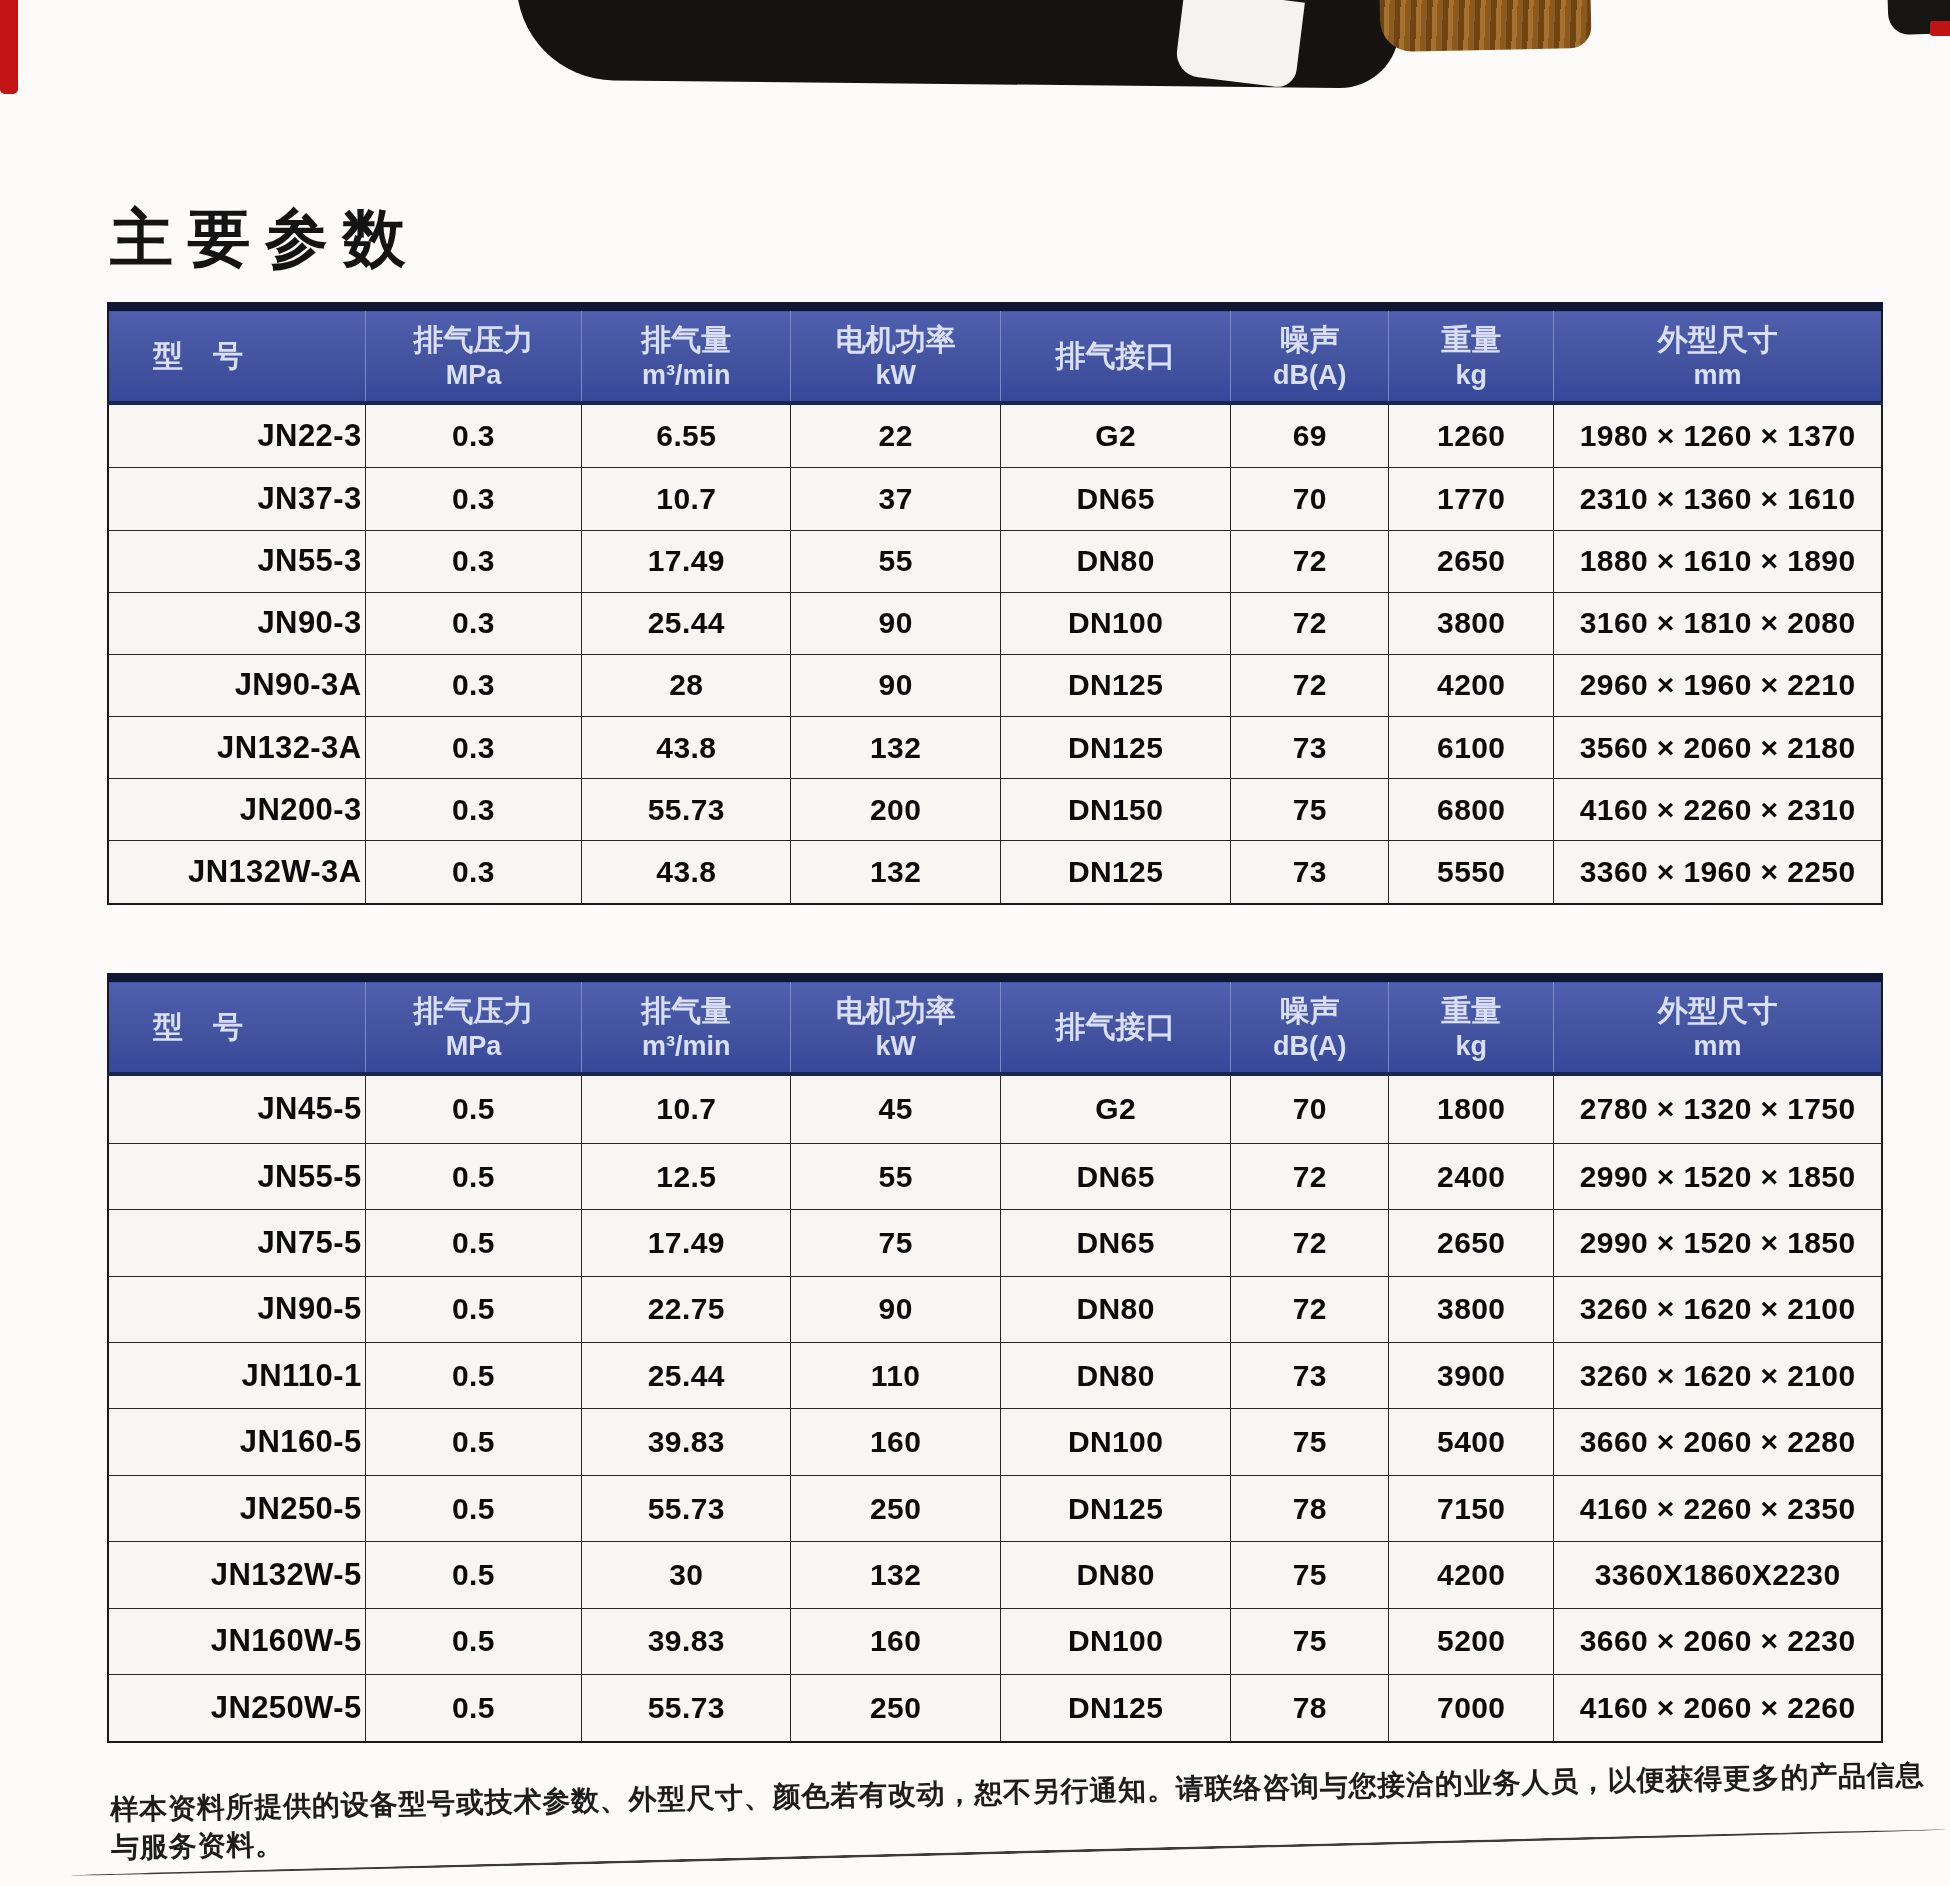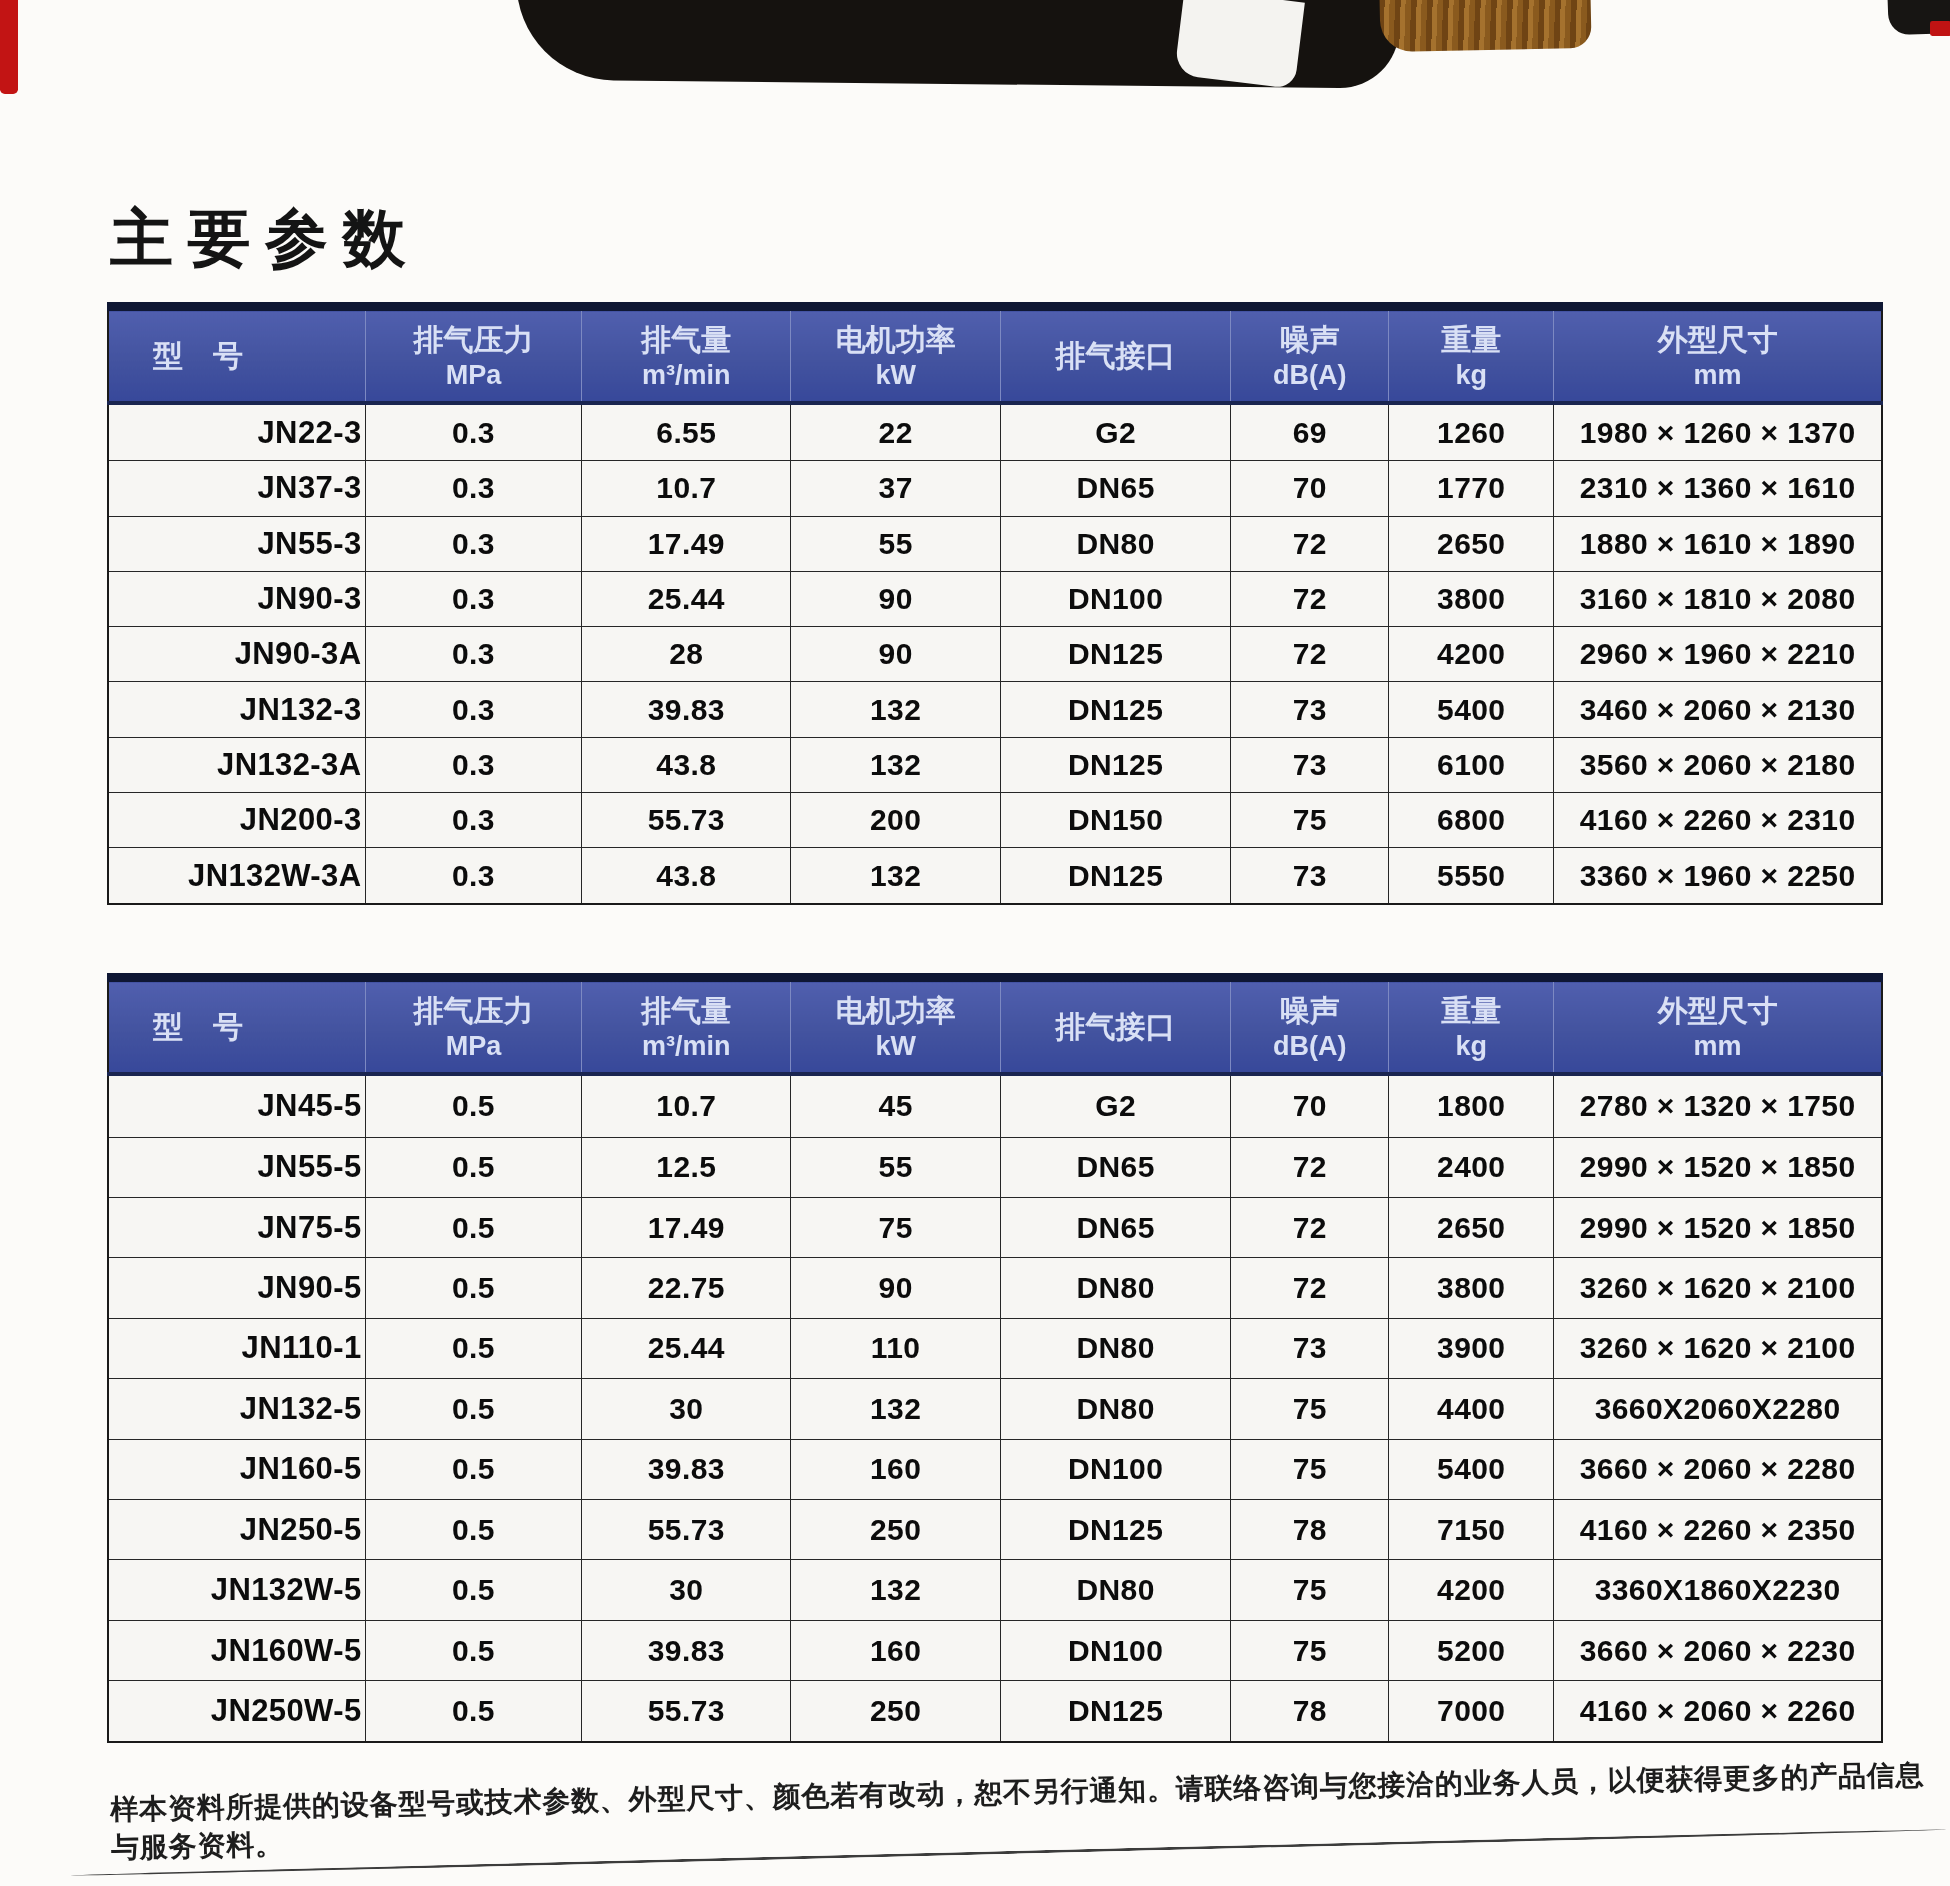--- a/index.html
+++ b/index.html
@@ -173,30 +173,20 @@
             <td class="model">JN90-3A</td>
             <td>0.3</td>
             <td>28</td>
             <td>90</td>
             <td>DN125</td>
             <td>72</td>
             <td>4200</td>
             <td>2960 × 1960 × 2210</td>
           </tr>
           <tr>
-            <td class="model">JN132-3</td>
-            <td>0.3</td>
-            <td>39.83</td>
-            <td>132</td>
-            <td>DN125</td>
-            <td>73</td>
-            <td>5400</td>
-            <td>3460 × 2060 × 2130</td>
-          </tr>
-          <tr>
             <td class="model">JN132-3A</td>
             <td>0.3</td>
             <td>43.8</td>
             <td>132</td>
             <td>DN125</td>
             <td>73</td>
             <td>6100</td>
             <td>3560 × 2060 × 2180</td>
           </tr>
           <tr>
@@ -314,66 +304,56 @@
             <td class="model">JN110-1</td>
             <td>0.5</td>
             <td>25.44</td>
             <td>110</td>
             <td>DN80</td>
             <td>73</td>
             <td>3900</td>
             <td>3260 × 1620 × 2100</td>
           </tr>
           <tr>
-            <td class="model">JN132-5</td>
+            <td class="model">JN160-5</td>
+            <td>0.5</td>
+            <td>39.83</td>
+            <td>160</td>
+            <td>DN100</td>
+            <td>75</td>
+            <td>5400</td>
+            <td>3660 × 2060 × 2280</td>
+          </tr>
+          <tr>
+            <td class="model">JN250-5</td>
+            <td>0.5</td>
+            <td>55.73</td>
+            <td>250</td>
+            <td>DN125</td>
+            <td>78</td>
+            <td>7150</td>
+            <td>4160 × 2260 × 2350</td>
+          </tr>
+          <tr>
+            <td class="model">JN132W-5</td>
             <td>0.5</td>
             <td>30</td>
             <td>132</td>
             <td>DN80</td>
             <td>75</td>
-            <td>4400</td>
-            <td>3660X2060X2280</td>
-          </tr>
-          <tr>
-            <td class="model">JN160-5</td>
+            <td>4200</td>
+            <td>3360X1860X2230</td>
+          </tr>
+          <tr>
+            <td class="model">JN160W-5</td>
             <td>0.5</td>
             <td>39.83</td>
             <td>160</td>
             <td>DN100</td>
             <td>75</td>
-            <td>5400</td>
-            <td>3660 × 2060 × 2280</td>
-          </tr>
-          <tr>
-            <td class="model">JN250-5</td>
-            <td>0.5</td>
-            <td>55.73</td>
-            <td>250</td>
-            <td>DN125</td>
-            <td>78</td>
-            <td>7150</td>
-            <td>4160 × 2260 × 2350</td>
-          </tr>
-          <tr>
-            <td class="model">JN132W-5</td>
-            <td>0.5</td>
-            <td>30</td>
-            <td>132</td>
-            <td>DN80</td>
-            <td>75</td>
-            <td>4200</td>
-            <td>3360X1860X2230</td>
-          </tr>
-          <tr>
-            <td class="model">JN160W-5</td>
-            <td>0.5</td>
-            <td>39.83</td>
-            <td>160</td>
-            <td>DN100</td>
-            <td>75</td>
             <td>5200</td>
             <td>3660 × 2060 × 2230</td>
           </tr>
           <tr>
             <td class="model">JN250W-5</td>
             <td>0.5</td>
             <td>55.73</td>
             <td>250</td>
             <td>DN125</td>
             <td>78</td>

